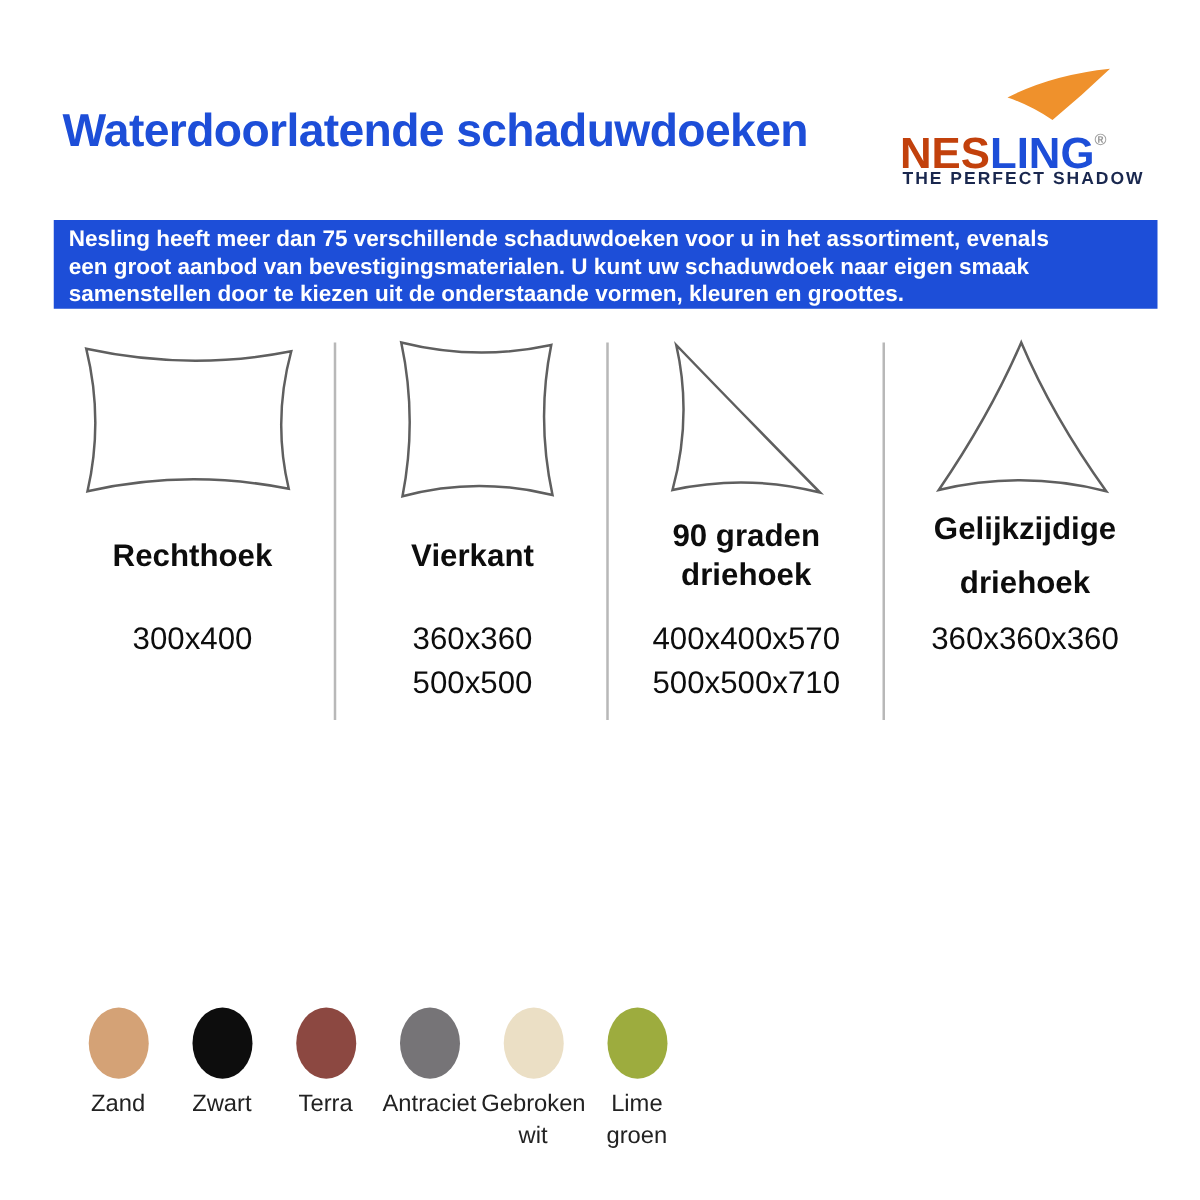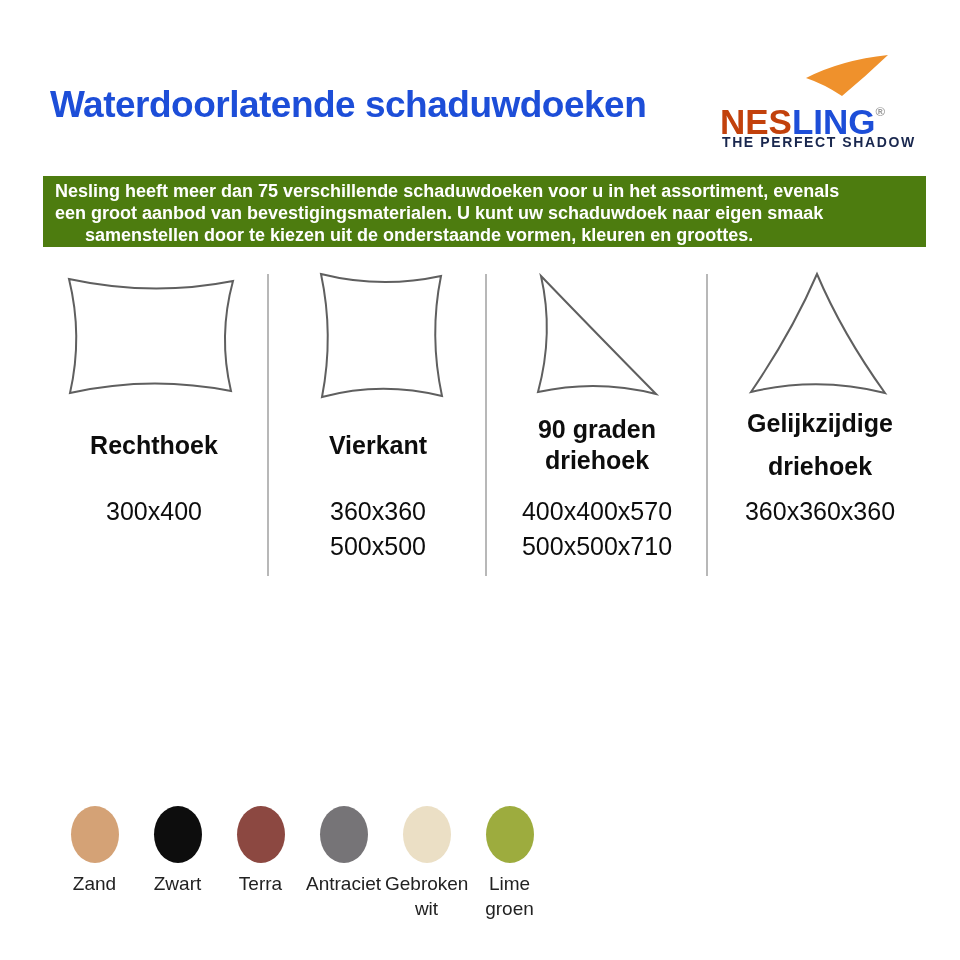--- a/index.html
+++ b/index.html
@@ -56,24 +56,24 @@
   <div id="page-title" class="abs">Waterdoorlatende schaduwdoeken</div>
 
   <svg id="logo-sail" class="abs" viewBox="0 0 106 54">
     <path d="M10,30 Q45,12 92,7 Q70,28 46,48 Q28,36 10,30 Z" style="fill: rgb(239, 145, 44);"></path>
   </svg>
   <div id="brand-line" class="abs">
     <span style="color: #c2410c;">NES</span><span style="color: #1d4ed8;">LING</span><span class="reg" style="color: rgb(154, 154, 154);">®</span>
   </div>
   <div id="logo-tagline" class="abs" style="color: rgb(25, 39, 78);">THE PERFECT SHADOW</div>
 
-  <div id="intro-banner" class="abs" style="background-color: #4d7c0f;">
+  <div id="intro-banner" class="abs" style="background-color: #1d4ed8;">
     <div class="line" style="color: rgb(255, 255, 255);">Nesling heeft meer dan 75 verschillende schaduwdoeken voor u in het assortiment, evenals</div>
     <div class="line" style="color: rgb(255, 255, 255);">een groot aanbod van bevestigingsmaterialen. U kunt uw schaduwdoek naar eigen smaak</div>
-    <div class="line" style="color: rgb(255, 255, 255); margin-left: 30px;">samenstellen door te kiezen uit de onderstaande vormen, kleuren en groottes.</div>
+    <div class="line" style="color: rgb(255, 255, 255);">samenstellen door te kiezen uit de onderstaande vormen, kleuren en groottes.</div>
   </div>
 
   <div class="abs divider" style="left: 267px; background-color: rgb(184, 184, 184);"></div>
   <div class="abs divider" style="left: 485px; background-color: rgb(184, 184, 184);"></div>
   <div class="abs divider" style="left: 706px; background-color: rgb(184, 184, 184);"></div>
 
   <svg class="abs shape-svg" style="left:64px;top:272px" width="174" height="124" viewBox="0 0 174 124">
     <path d="M5,7 Q88,25 169,9 Q154,64 167,119 Q86,103 6,121 Q19,64 5,7 Z" style="stroke: rgb(95, 95, 95);"></path>
   </svg>
   <svg class="abs shape-svg" style="left:316px;top:268px" width="130" height="132" viewBox="0 0 130 132">

